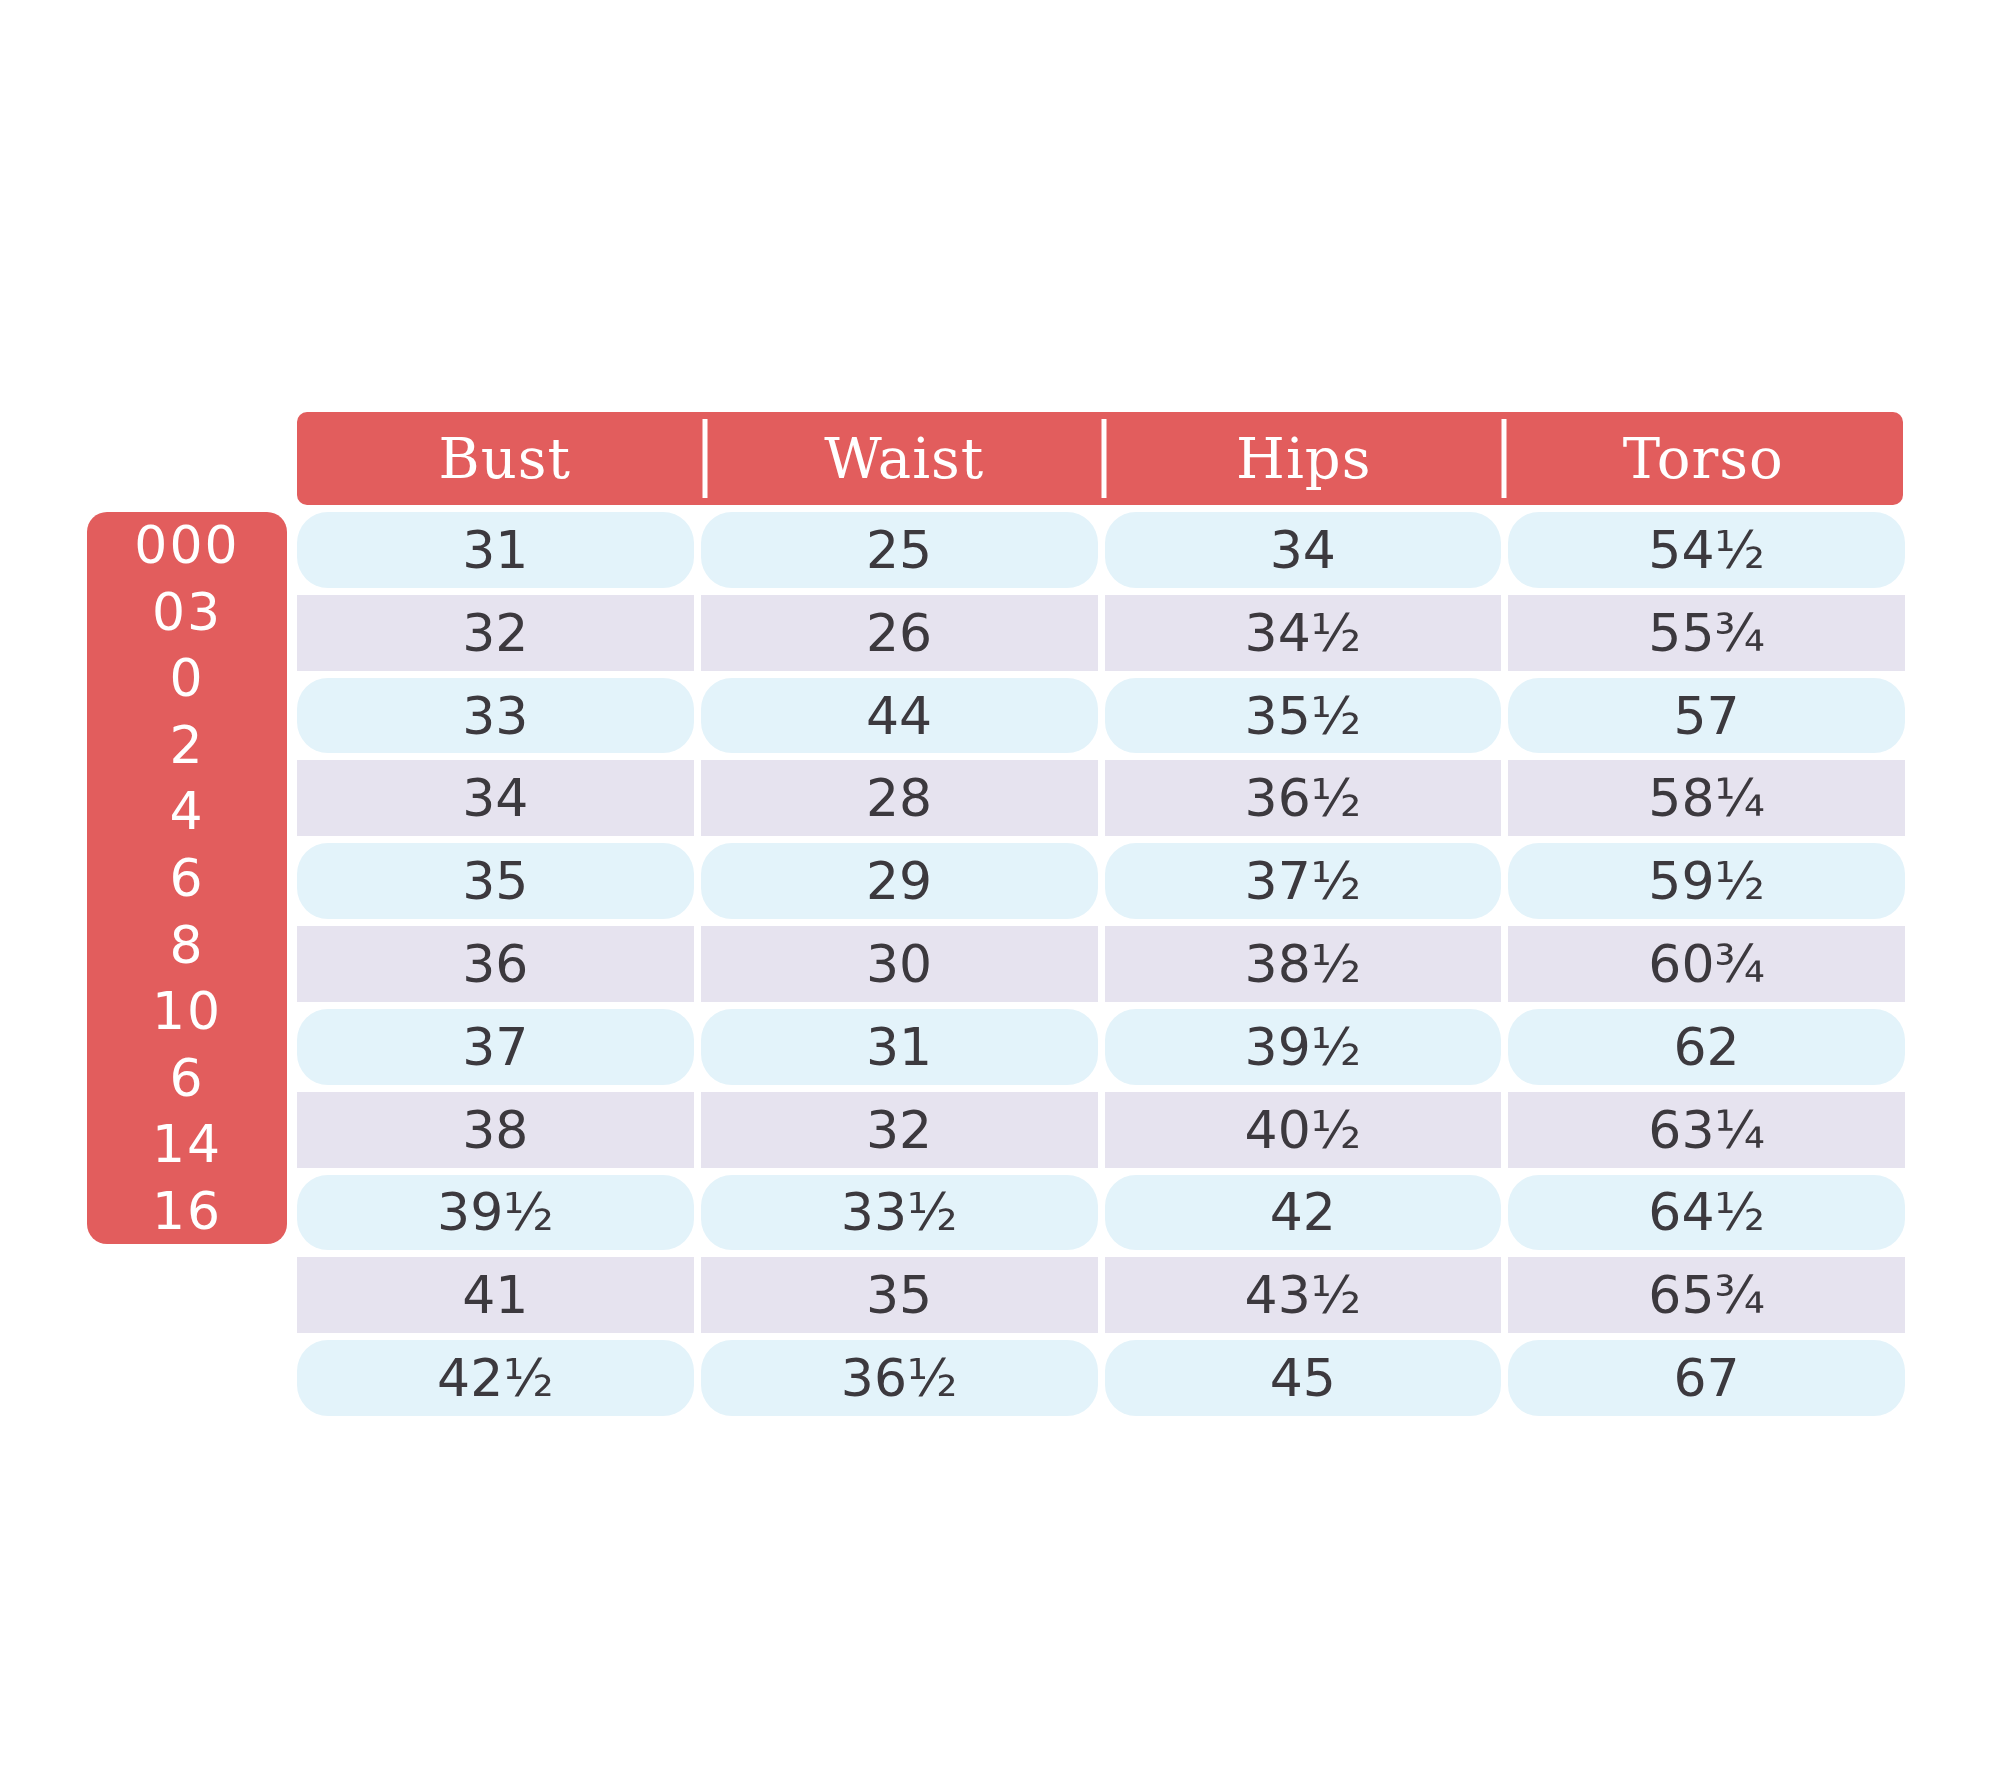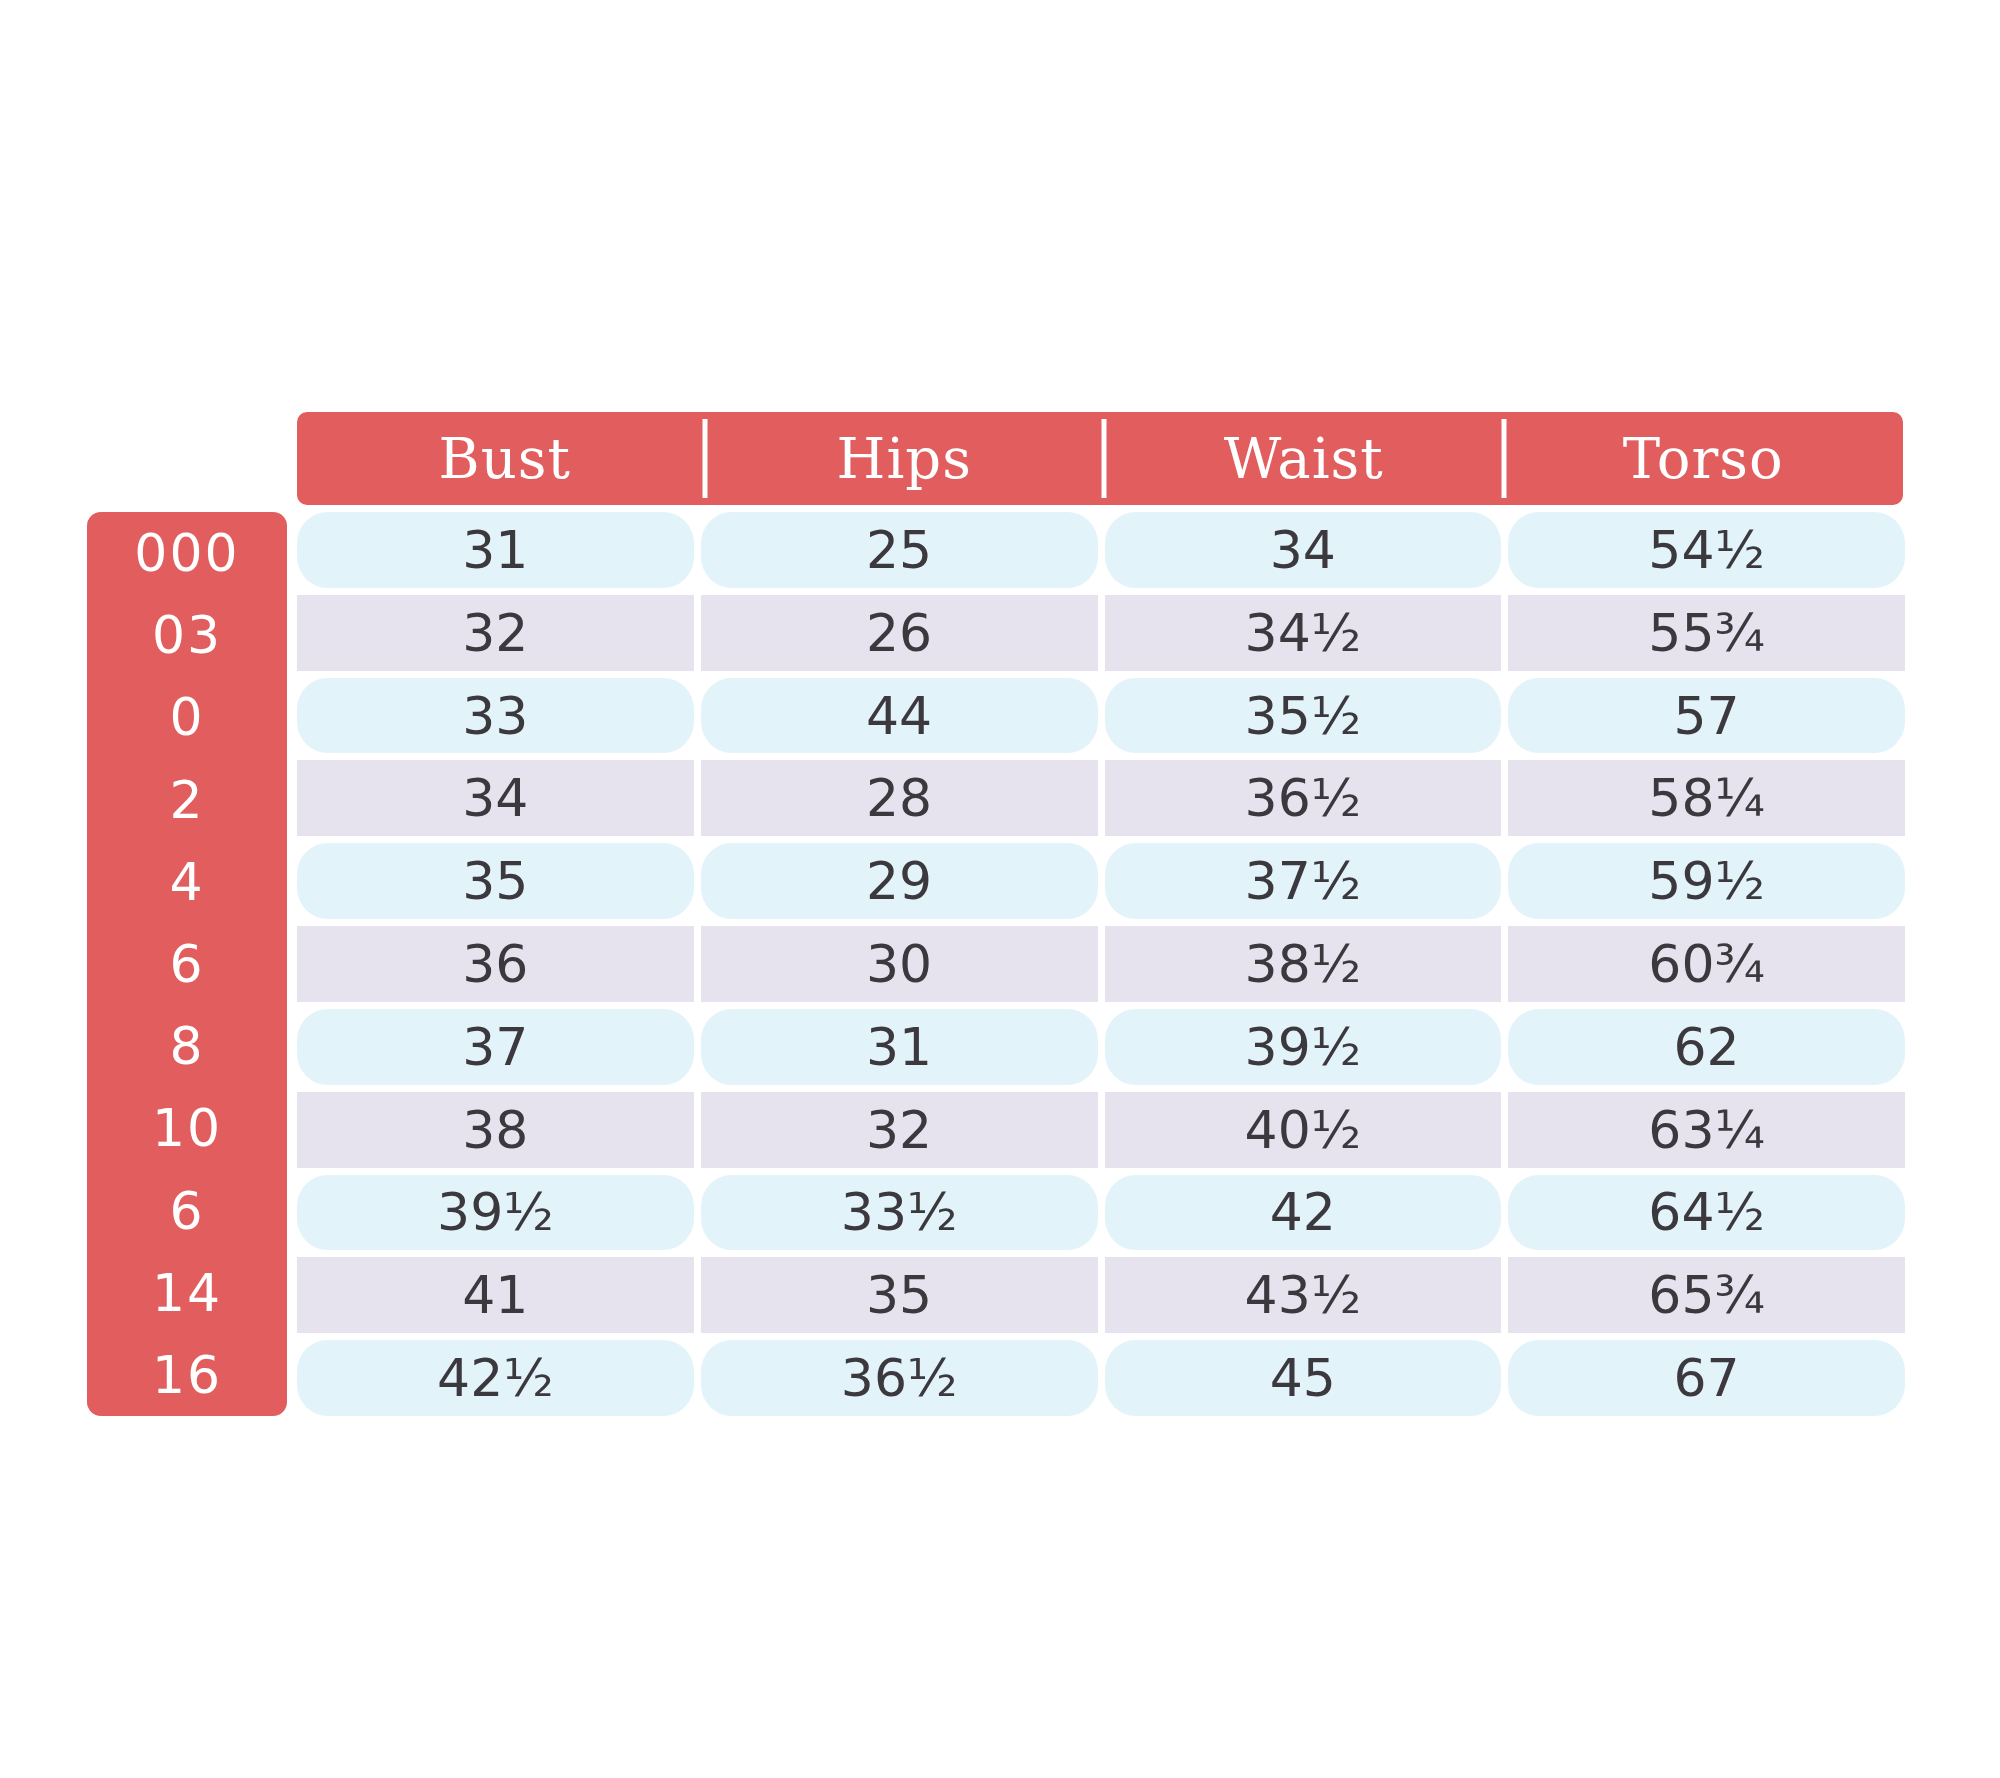--- a/index.html
+++ b/index.html
@@ -59,23 +59,23 @@
     width: 5px;
     transform: translateX(-2.5px);
     background: #FFFFFF;
   }
   
   .side-col {
     position: absolute;
     left: 87px;
     top: 512px;
     width: 200px;
-    height: 904px;
+    height: 732px;
     background: var(--red);
-    border-radius: 14px;
+    border-radius: 20px;
     display: grid;
     grid-template-rows: repeat(11, 1fr);
   }
   .slabel {
     display: flex;
     align-items: center;
     justify-content: center;
     color: var(--header-text);
     font-size: 52px;
     letter-spacing: 2px;
@@ -103,22 +103,22 @@
   .cell.blue { background: var(--row-blue); border-radius: 31px; }
   .cell.lav  { background: var(--row-lav); }
 </style>
 </head>
 <body>
 
 <div class="page">
 
   <div class="header-row">
     <div class="hcell">Bust</div>
+    <div class="hcell">Waist</div>
     <div class="hcell">Hips</div>
-    <div class="hcell">Waist</div>
     <div class="hcell">Torso</div>
   </div>
 
   <div class="side-col" id="side-col">
       <div class="slabel">000</div>
       <div class="slabel">03</div>
       <div class="slabel">0</div>
       <div class="slabel">2</div>
       <div class="slabel">4</div>
       <div class="slabel">6</div>

